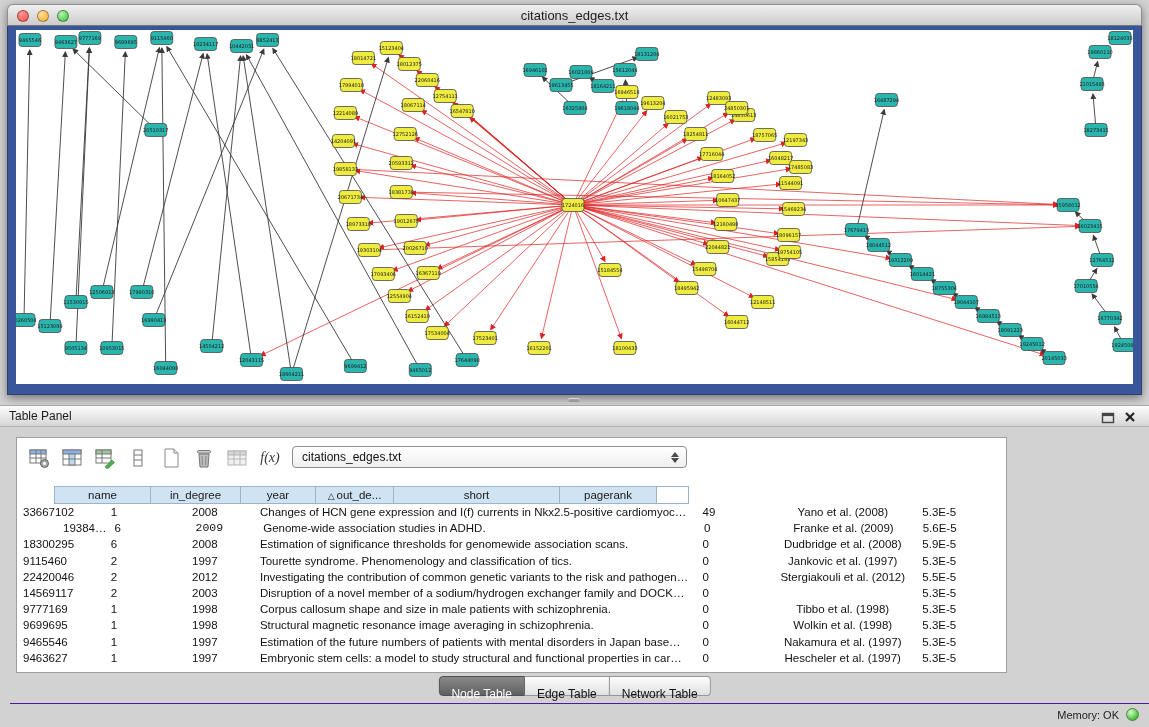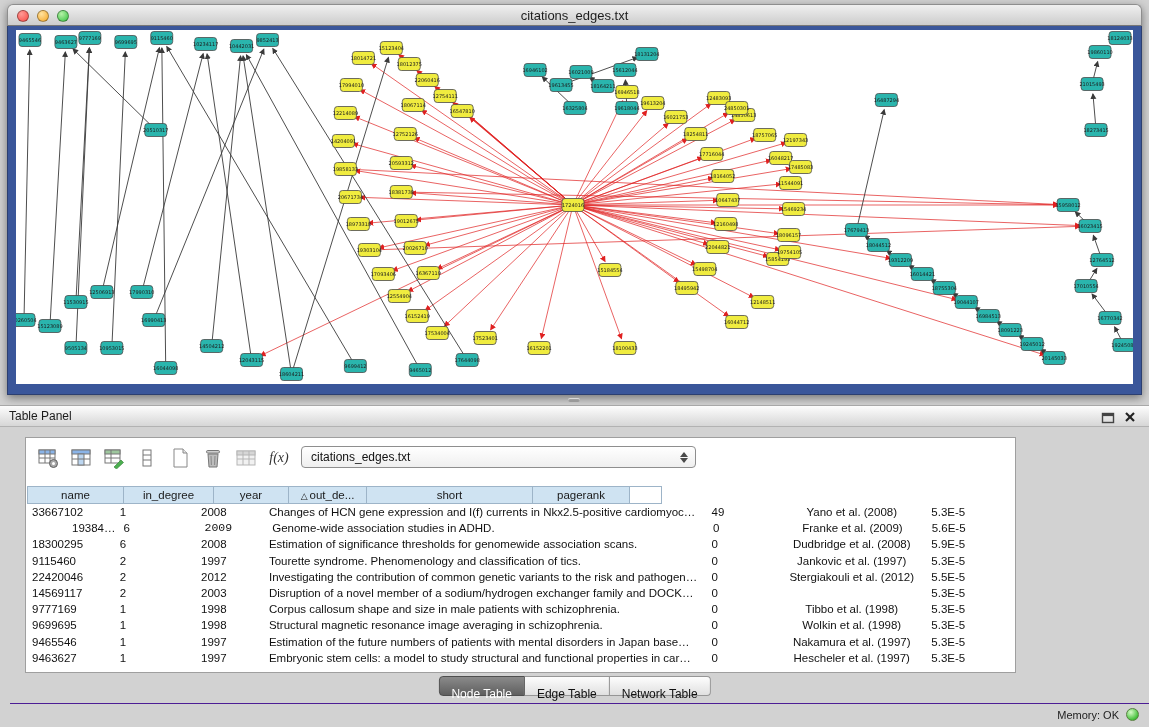--- a/index.html
+++ b/index.html
@@ -52,21 +52,21 @@
     position:absolute; top:405px; left:0; width:1149px; height:22px;
     background:linear-gradient(#fdfdfd,#d6d6d6);
     border-top:1px solid #a8a8a8; border-bottom:1px solid #b2b2b2;
   }
   .panel-title { position:absolute; left:9px; top:0; line-height:21px; font-size:12px; color:#1c1c1c; }
   .panel-hbtn { position:absolute; top:4px; width:14px; height:14px; cursor:default; }
   .panel-hbtn.float { right:34px; }
   .panel-hbtn.close { right:12px; }
 
   .panel-card {
-    position:absolute; top:437px; left:25px; width:991px; height:236px;
+    position:absolute; top:437px; left:16px; width:991px; height:236px;
     background:#ffffff; border:1px solid #9f9f9f;
   }
   .toolbar { position:relative; height:40px; }
   .tool-icons { position:absolute; left:10px; top:8px; display:flex; gap:9px; }
   .tool-btn { width:24px; height:24px; display:flex; align-items:center; justify-content:center; border-radius:3px; }
   .tool-btn .fx { font-family:"Liberation Serif", serif; font-style:italic; font-size:14px; color:#333; }
   .combo {
     position:absolute; left:275px; top:8px; width:395px; height:22px;
     border:1px solid #8e8e8e; border-radius:4px;
     background:linear-gradient(#ffffff,#efefef);
@@ -74,21 +74,21 @@
     padding-left:9px; line-height:20px;
   }
   .combo-arrows {
     position:absolute; right:5px; top:2px; width:13px; height:16px;
     display:flex; flex-direction:column; align-items:center; justify-content:center; gap:1px;
   }
   .tri-up   { width:0; height:0; border-left:4px solid transparent; border-right:4px solid transparent; border-bottom:5px solid #4a4a4a; }
   .tri-down { width:0; height:0; border-left:4px solid transparent; border-right:4px solid transparent; border-top:5px solid #4a4a4a; }
 
   .grid { position:absolute; top:48px; left:1px; right:1px; }
-  .grid-header { display:flex; height:18px; }
+  .grid-header { display:flex; height:18px;margin-left:36px; }
   .gh-cell {
     background:#cfe3f2; border:1px solid #9db4c8; border-left:none;
     font-size:11.5px; color:#1a1a1a; text-align:center; line-height:16px;
     overflow:hidden; white-space:nowrap;
   }
   .gh-cell:first-child { border-left:1px solid #9db4c8; }
   .gh-cell .sort { font-size:9px; margin-right:2px; }
   .grid-body { background:#fff; }
   .grid-row { display:flex; height:16.2px; }
   .g-cell {

